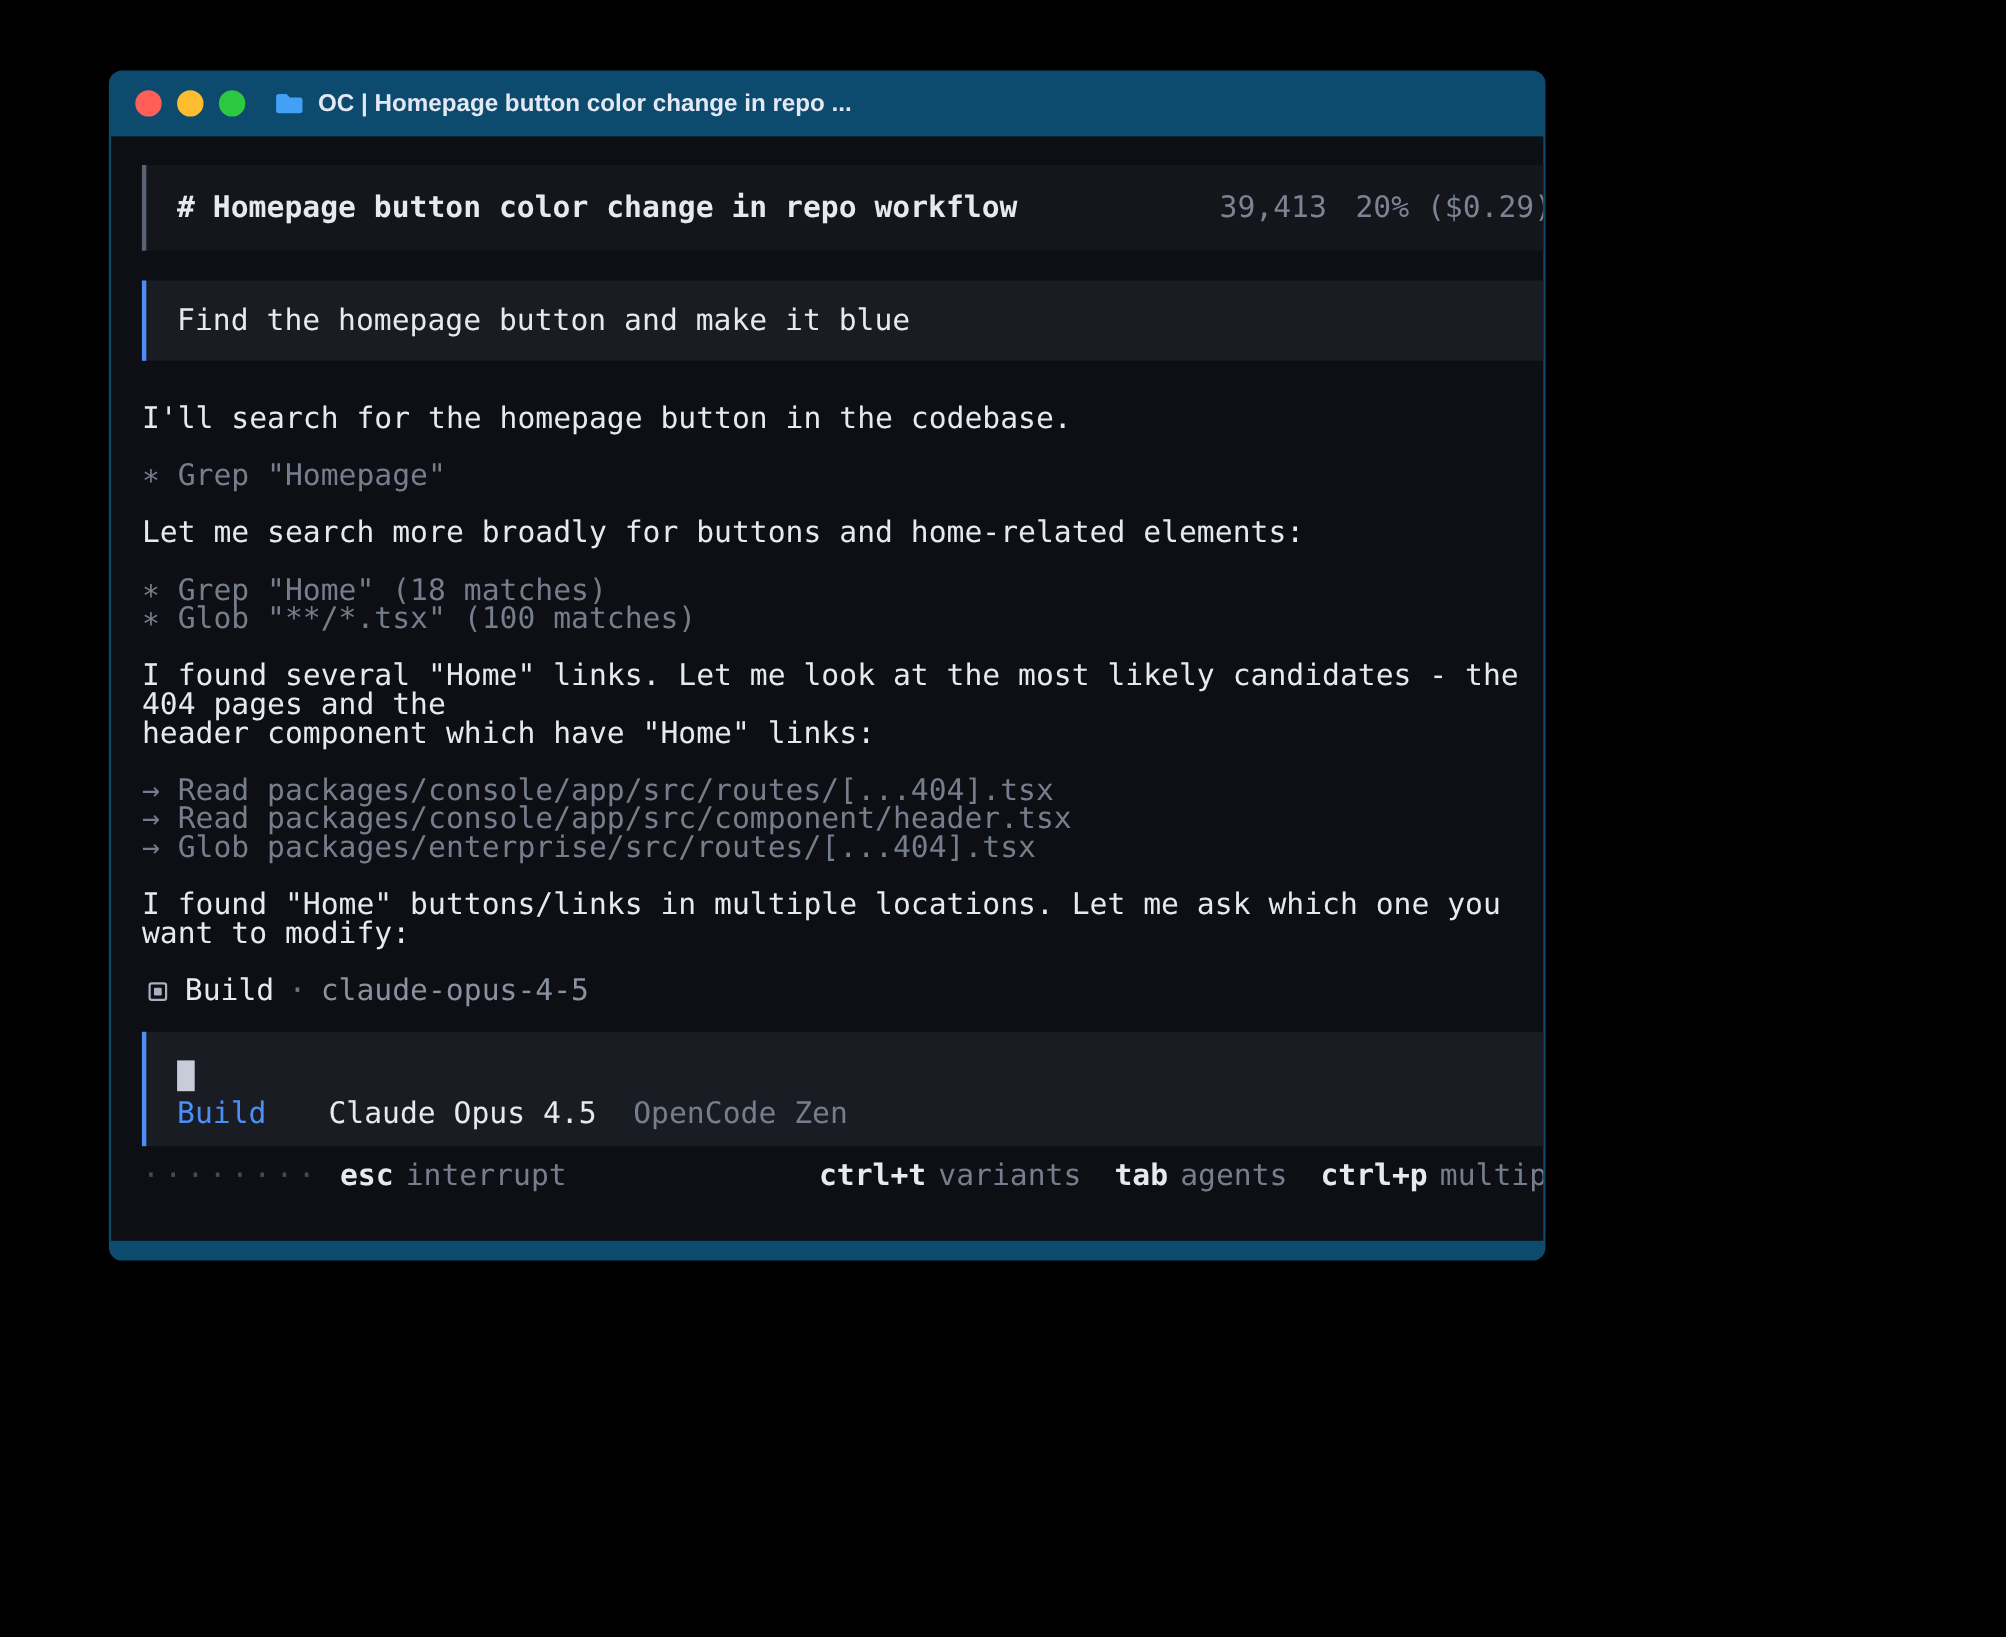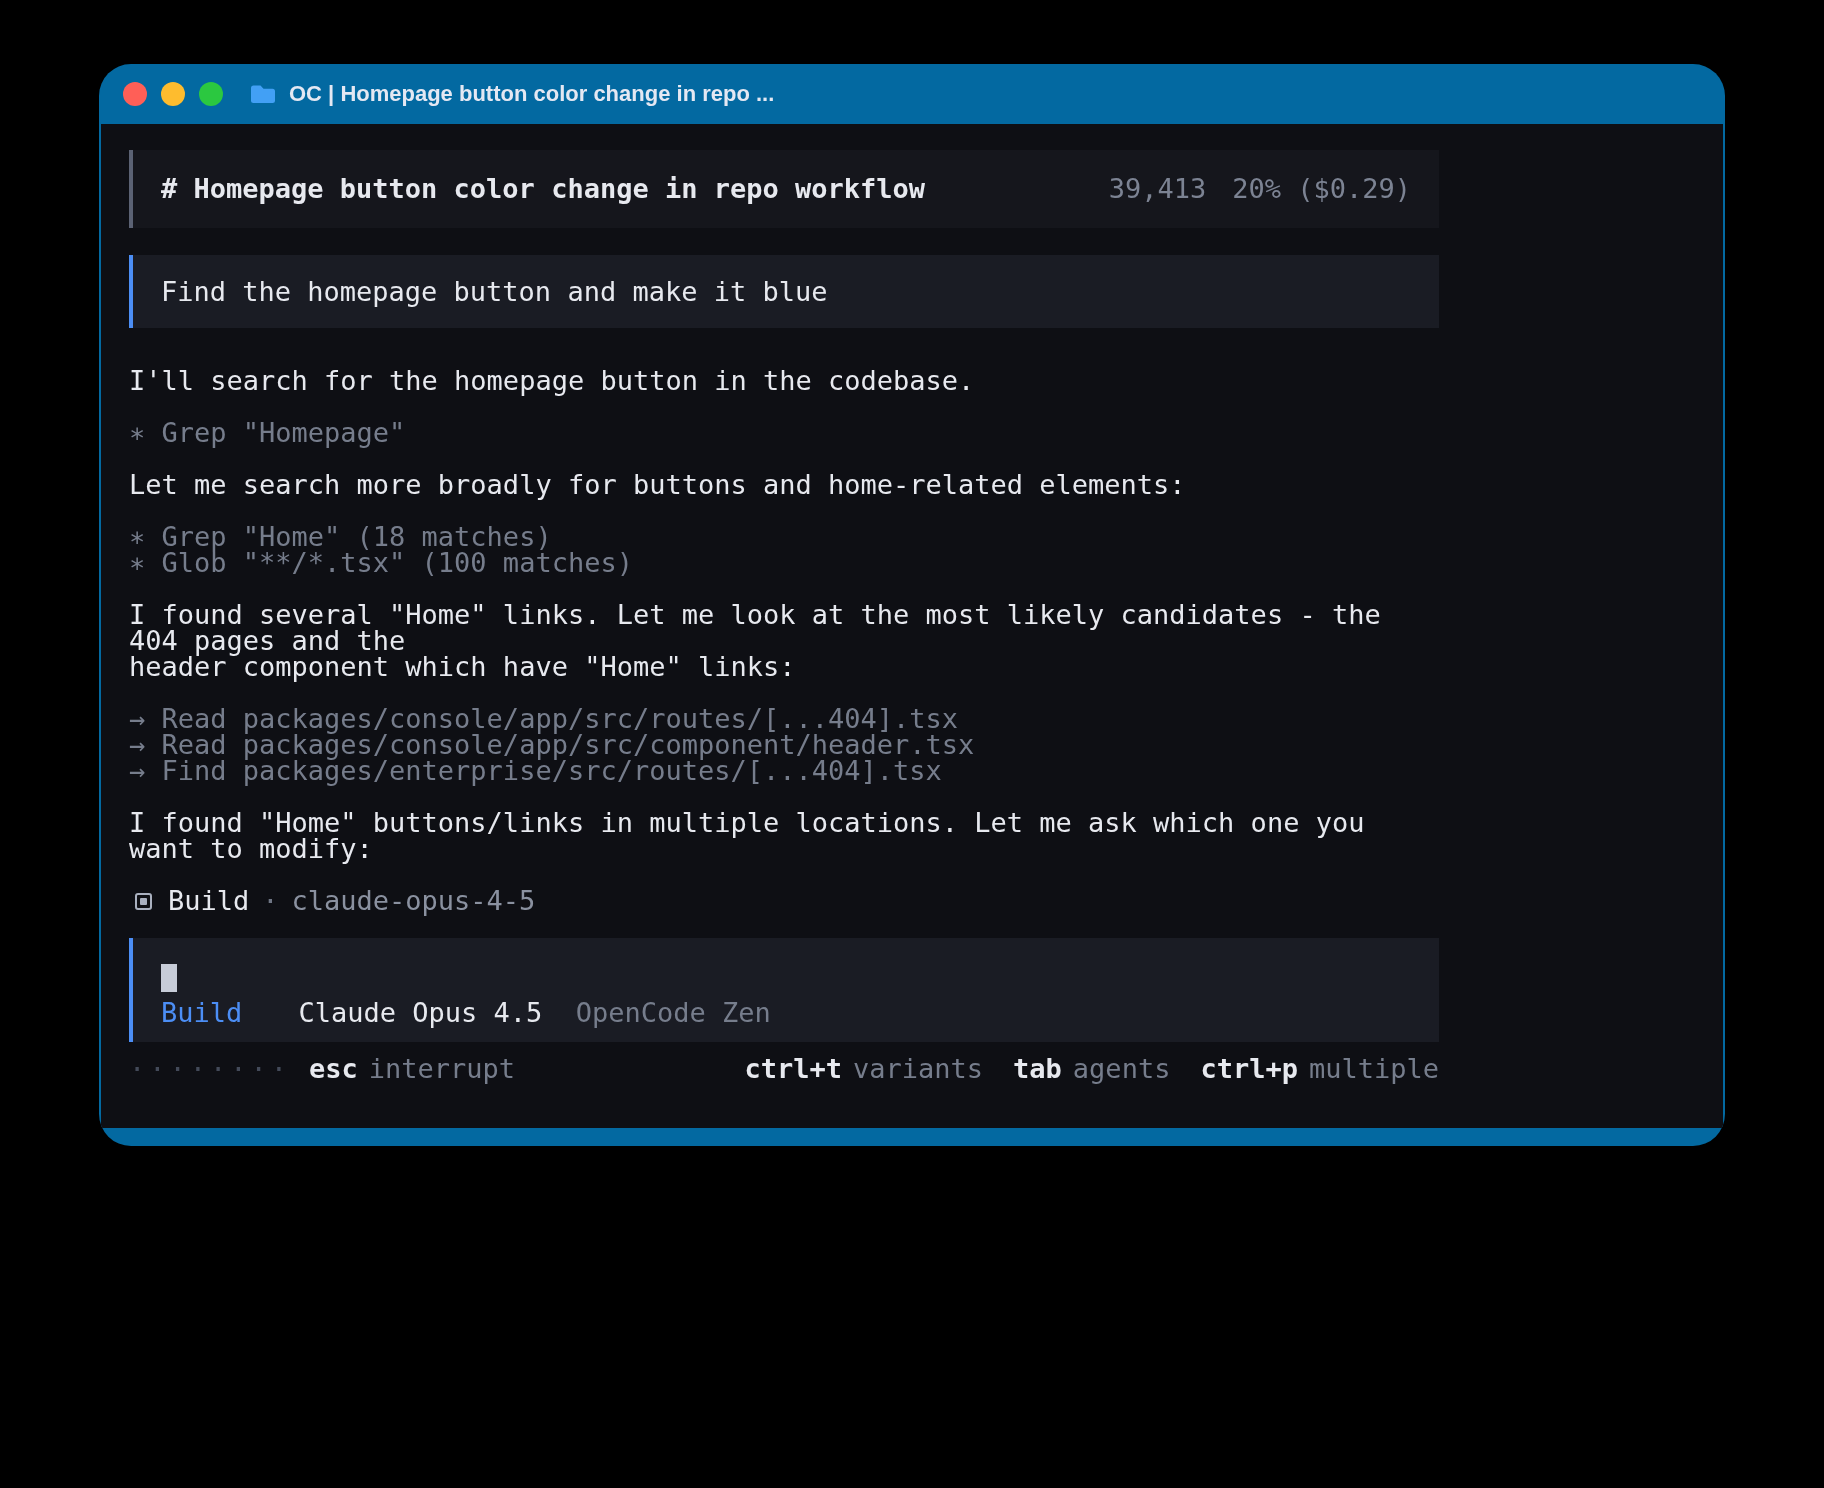--- a/index.html
+++ b/index.html
@@ -1,21 +1,21 @@
 <!DOCTYPE html>
 <html><head>
 <meta charset="utf-8">
 <style>
   * { margin:0; padding:0; box-sizing:border-box; }
   html,body { width:1824px; height:1488px; background:#000; }
   body { position:relative; font-family:"DejaVu Sans Mono", monospace; }
 
   .window {
-    position:absolute; left:99px; top:64px; width:1626px; height:1082px;
-    background:#0369a1; border-radius:32px; overflow:hidden;
+    position:absolute; left:99px; top:64px; width:1306px; height:1082px;
+    background:#0c4a6e; border-radius:12px; overflow:hidden;
   }
 
   .titlebar { height:60px; display:flex; align-items:center; padding:0 24px; }
   .lights { display:flex; gap:14px; align-items:center; }
   .light { width:24px; height:24px; border-radius:50%; display:inline-block; }
   .light.red    { background:#ff5f57; }
   .light.yellow { background:#febc2e; }
   .light.green  { background:#2bc840; }
   .win-title {
     display:flex; align-items:center; gap:12px; margin-left:26px;
@@ -131,21 +131,21 @@
       </div>
 
       <div class="group">
         <div class="line">I found several "Home" links. Let me look at the most likely candidates - the 404 pages and the</div>
         <div class="line">header component which have "Home" links:</div>
       </div>
 
       <div class="group">
         <div class="line gray">→ Read packages/console/app/src/routes/[...404].tsx</div>
         <div class="line gray">→ Read packages/console/app/src/component/header.tsx</div>
-        <div class="line gray">→ Find packages/enterprise/src/routes/[...404].tsx</div>
+        <div class="line gray">→ Glob packages/enterprise/src/routes/[...404].tsx</div>
       </div>
 
       <div class="group">
         <div class="line">I found "Home" buttons/links in multiple locations. Let me ask which one you want to modify:</div>
       </div>
 
 
       <div class="agent-row">
         <span class="agent-icon"></span>
         <span>Build</span>

